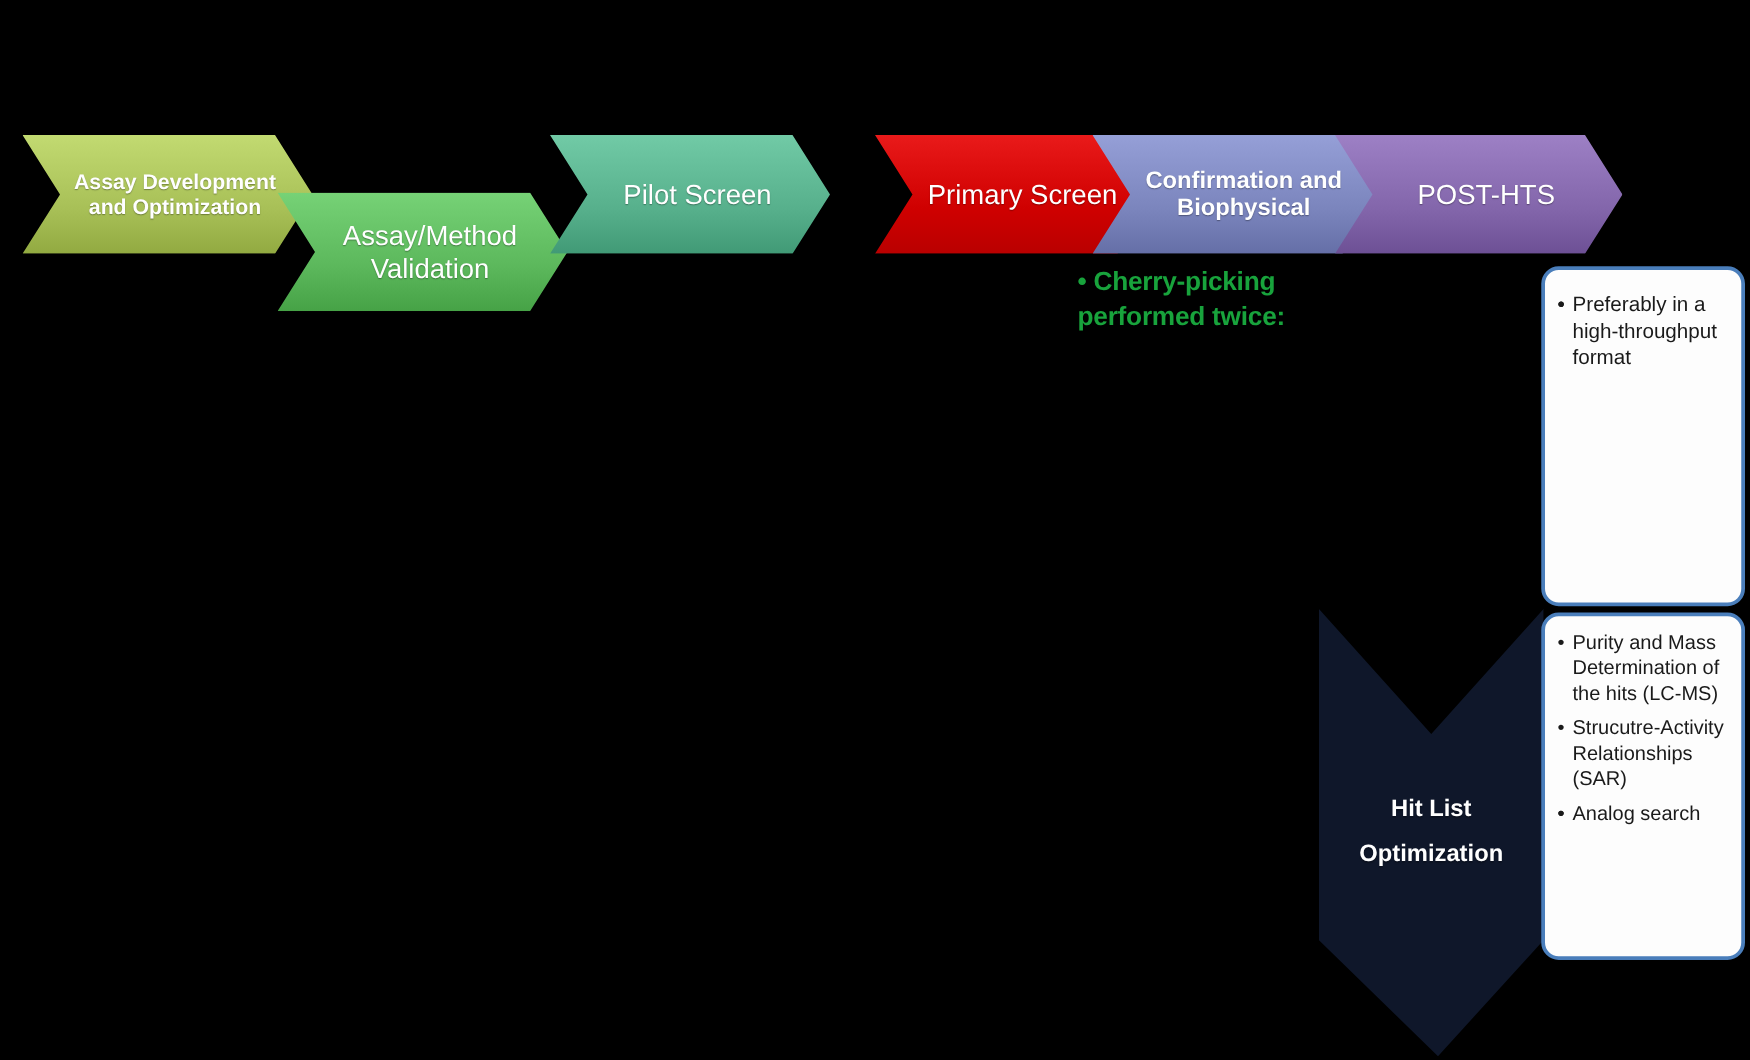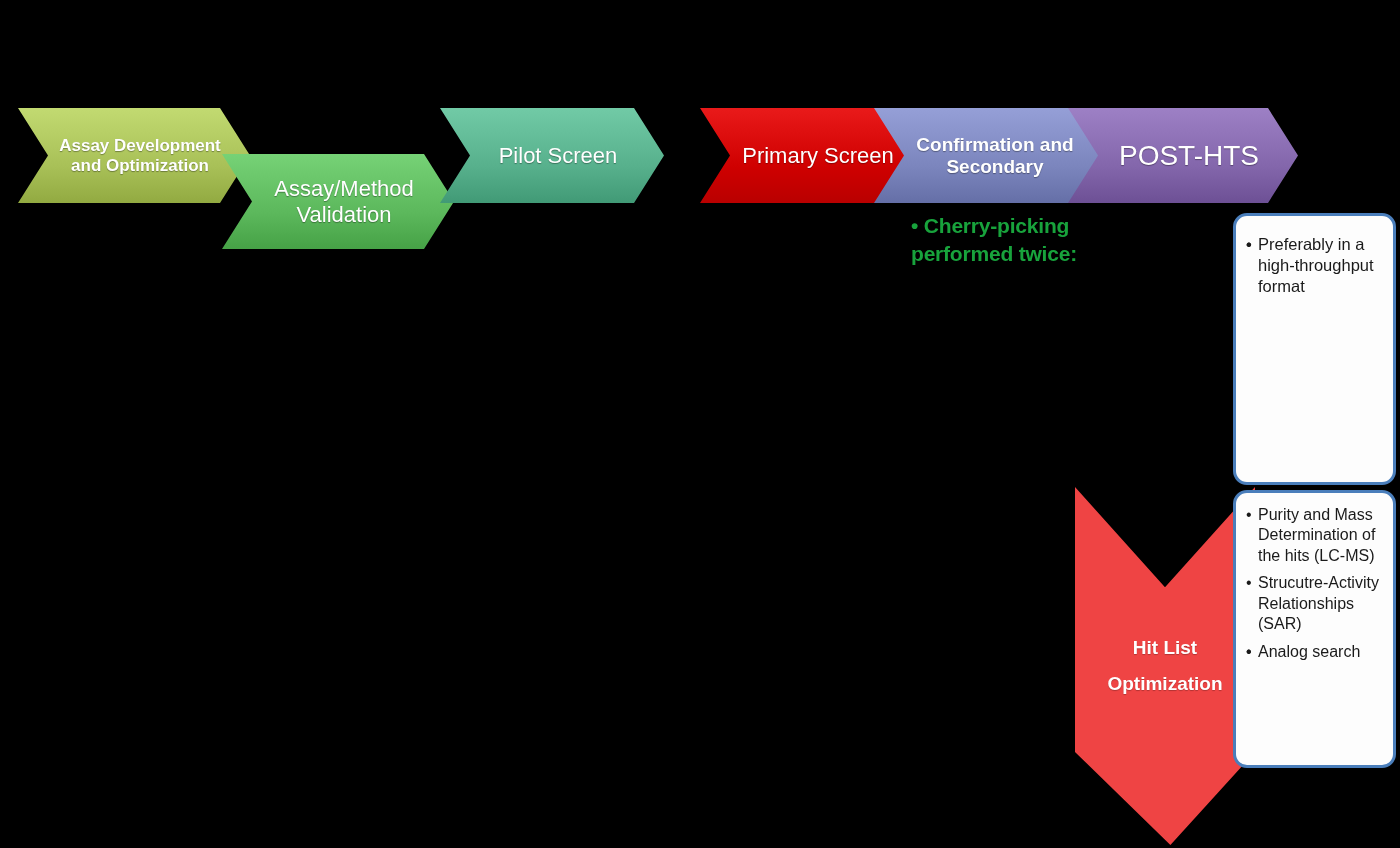--- a/index.html
+++ b/index.html
@@ -21,24 +21,24 @@
   .c3{left:440px; width:224px;}
   .c4{left:700px; width:224px;}
   .c5{left:874px; width:230px;}
   .c6{left:1068px;width:230px;}
 
   .c1 .lbl{font-weight:bold;font-size:17px;}
   .c2 .lbl{font-weight:normal;font-size:22px;}
   .c3 .lbl{font-weight:normal;font-size:22px;}
   .c4 .lbl{font-weight:normal;font-size:22px;}
   .c5 .lbl{font-weight:bold;font-size:19px;}
-  .c6 .lbl{font-weight:normal;font-size:28px;}
+  .c6 .lbl{font-weight:normal;font-size:22px;}
 
   
-  .note{position:absolute;left:911px;top:212px;width:200px;
+  .note{position:absolute;left:862px;top:212px;width:200px;
         color:#18a33c;font-weight:bold;font-size:21px;line-height:1.35;
         letter-spacing:-.2px;}
 
   
   .barrow{position:absolute;background:#5089c2;
           display:flex;align-items:center;justify-content:center;}
   .barrow .blbl{color:#fff;font-weight:bold;font-size:19px;
                 text-align:center;line-height:1.9;
                 text-shadow:0 1px 1px rgba(0,0,0,.25);}
   .arrow-top{left:1055px;top:210px;width:180px;height:280px;
@@ -70,31 +70,31 @@
     <div class="chev c2" style="background: linear-gradient(rgb(118, 210, 118) 0%, rgb(102, 194, 102) 38%, rgb(92, 184, 92) 62%, rgb(70, 162, 70) 100%); margin-top: 46px;">
       <span class="lbl">Assay/Method Validation</span>
     </div>
     <div class="chev c3" style="background: linear-gradient(rgb(113, 202, 166) 0%, rgb(97, 186, 150) 38%, rgb(87, 176, 140) 62%, rgb(65, 154, 118) 100%);">
       <span class="lbl">Pilot Screen</span>
     </div>
     <div class="chev c4" style="background: linear-gradient(rgb(233, 26, 26) 0%, rgb(217, 10, 10) 38%, rgb(207, 0, 0) 62%, rgb(185, 0, 0) 100%);">
       <span class="lbl">Primary Screen</span>
     </div>
     <div class="chev c5" style="background: linear-gradient(rgb(149, 159, 215) 0%, rgb(133, 143, 199) 38%, rgb(123, 133, 189) 62%, rgb(101, 111, 167) 100%);">
-      <span class="lbl">Confirmation and Secondary</span>
+      <span class="lbl">Confirmation and Biophysical</span>
     </div>
     <div class="chev c6" style="background: linear-gradient(rgb(157, 128, 197) 0%, rgb(141, 112, 181) 38%, rgb(131, 102, 171) 62%, rgb(109, 80, 149) 100%);">
       <span class="lbl">POST-HTS</span>
     </div>
   </div>
 
   <div class="note">• Cherry-picking performed twice:</div>
 
 
-  <div class="barrow arrow-bot" style="background: #ef4444; margin-left: 20px;">
+  <div class="barrow arrow-bot" style="background: #0f172a;">
     <span class="blbl">Hit List Optimization</span>
   </div>
 
   <div class="tbox box1">
     <ul id="list-0">
         <li><span class="bul">•</span></li>
         <li><span class="bul">•</span><span> Preferably in a high-throughput format</span></li>
       </ul>
   </div>
 

